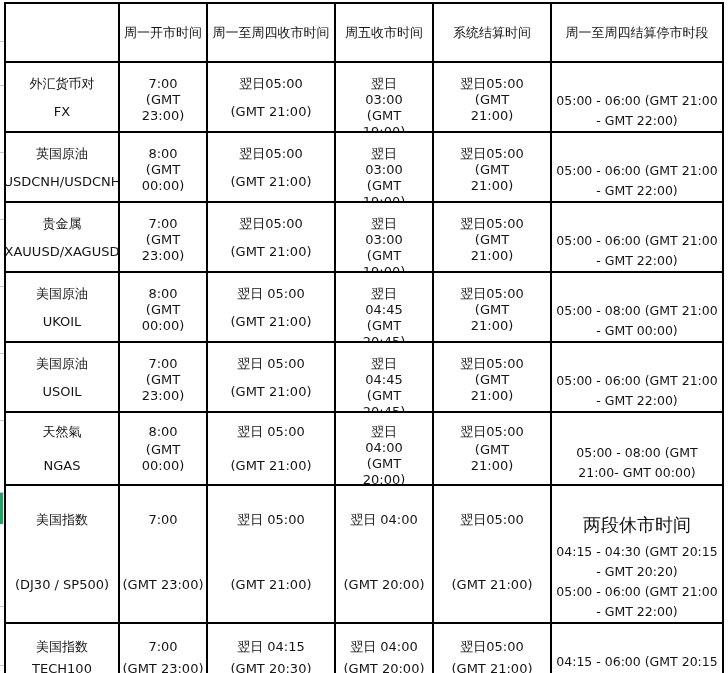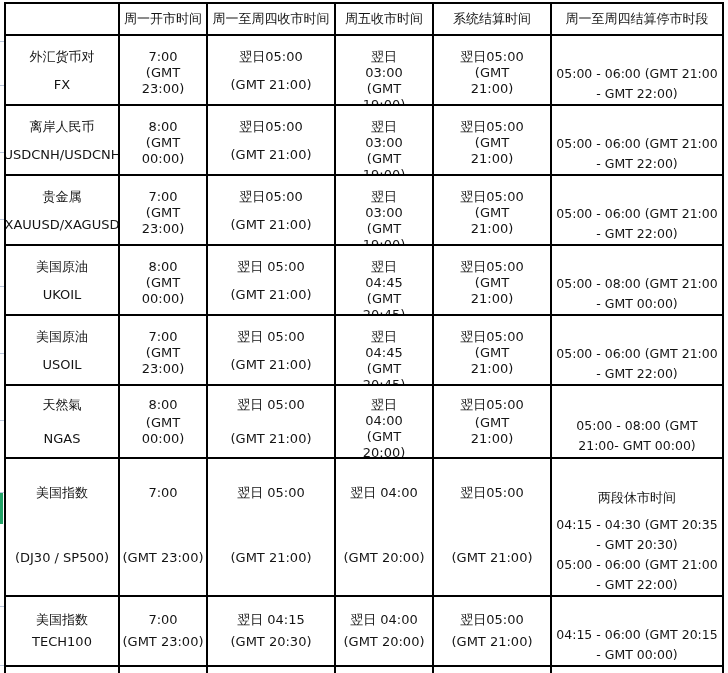--- a/index.html
+++ b/index.html
@@ -41,21 +41,21 @@
   }
   td {
     border: 2px solid #000;
     text-align: center;
     vertical-align: middle;
     font-size: 13px;
     padding: 0;
     overflow: hidden;
   }
   thead tr.title-row   { height: 40px; }
-  thead tr.header-row  { height: 32px; }
+  thead tr.header-row  { height: 59px; }
   thead td { font-size: 13px; }
   tbody.data tr            { height: 67px; }
   tbody.data tr:nth-child(6){ height: 73px; }
   tbody.data tr:nth-child(7){ height: 113px; }
   tbody.data tr:nth-child(8){ height: 58px; }
   tbody.partial tr { height: 12px; }
 
   .wrap {
     display: flex; flex-direction: column;
     justify-content: space-between; align-items: center;
@@ -70,21 +70,21 @@
 
   .halt-wrap {
     display: flex; flex-direction: column;
     justify-content: center; align-items: center;
     line-height: 21px;
     font-size: 12.5px;
     padding: 0 4px;
     margin-top: 28px;
   }
   .halt-heading:empty { display: none; }
-  .halt-heading { margin-bottom: 7px; font-size: 13px; }
+  .halt-heading { margin-bottom: 7px; font-size: 18px; }
   .halt-period:empty { display: none; }
   .halt-period { line-height: 20px; }
 </style>
 </head>
 <body>
 
 <div class="gutter">
   <div class="gutter-line" style="top:41px"></div>
   <div class="gutter-line" style="top:85px"></div>
   <div class="gutter-line" style="top:152px"></div>
@@ -155,21 +155,21 @@
 
         <div class="halt-period">05:00 - 06:00  (GMT 21:00 - GMT 22:00)</div>
 
       </div>
     </td>
   </tr>
 
   <tr>
     <td>
       <div class="wrap">
-        <div>离岸人民币</div>
+        <div>英国原油</div>
         <div>USDCNH/USDCNH</div>
       </div>
     </td>
     <td>
       <div class="wrap">
         <div>8:00</div>
         <div>(GMT 00:00)</div>
       </div>
     </td>
     <td>
@@ -386,21 +386,21 @@
     </td>
     <td>
       <div class="wrap">
         <div>翌日05:00</div>
         <div>(GMT 21:00)</div>
       </div>
     </td>
     <td>
       <div class="halt-wrap">
         <div class="halt-heading">两段休市时间</div>
-        <div class="halt-period">04:15 - 04:30  (GMT 20:35 - GMT 20:30)</div>
+        <div class="halt-period">04:15 - 04:30  (GMT 20:15 - GMT 20:20)</div>
         <div class="halt-period">05:00 - 06:00  (GMT 21:00 - GMT 22:00)</div>
       </div>
     </td>
   </tr>
 
   <tr>
     <td>
       <div class="wrap">
         <div>美国指数</div>
         <div>TECH100</div>

